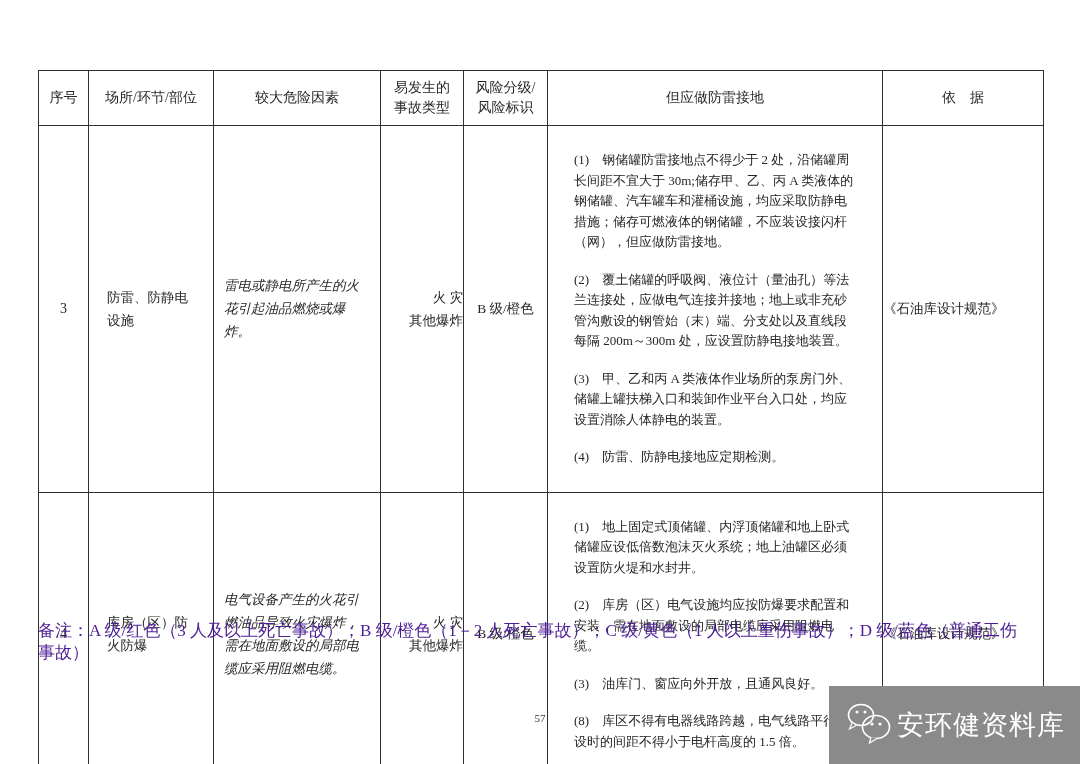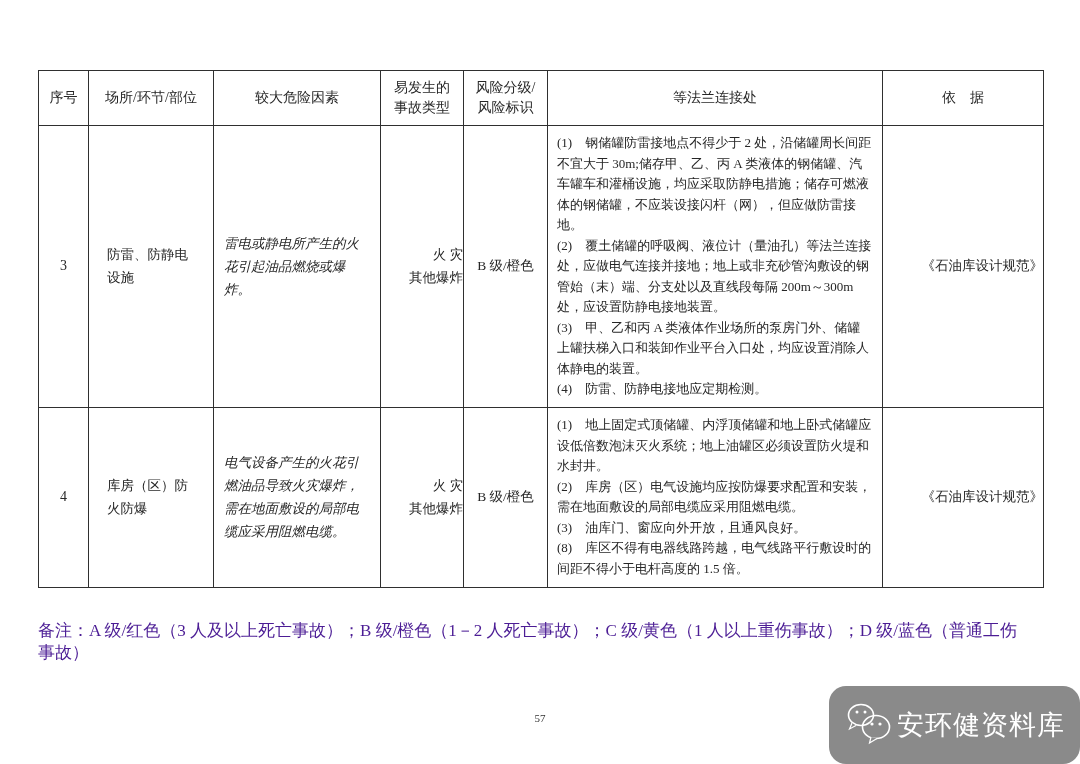--- a/index.html
+++ b/index.html
@@ -34,22 +34,22 @@
     white-space: pre-line;
     line-height: 1.45;
     padding: 2px 4px;
   }
   td.c-num { text-align: center; font-size: 14px; }
   td.c-loc { text-align: left; font-size: 13.5px; padding: 8px 18px; line-height: 23px; }
   td.c-haz { text-align: left; font-size: 13.5px; padding: 8px 10px; line-height: 23px; font-style: italic; }
   td.c-acc { text-align: right; font-size: 13.5px; white-space: pre-line; line-height: 23px; }
   td.c-risk { text-align: center; font-size: 13.5px; }
   td.c-meas { text-align: left; font-size: 13px; padding: 7px 9px; vertical-align: middle; }
-  td.c-meas p { line-height: 20.5px; margin: 0; }
-  td.c-basis { text-align: right; font-size: 13.5px; font-family: Liberation Mono, monospace; }
+  td.c-meas p { line-height: 20.5px; margin: 17px; }
+  td.c-basis { text-align: left; font-size: 13.5px; font-family: Liberation Mono, monospace; }
   tr.r3 > td { height: 275px; }
   tr.r4 > td { height: 180px; }
   .note {
     position: absolute;
     left: 38px;
     top: 620px;
     width: 990px;
     font-size: 17px;
     line-height: 22px;
     color: #4c1d95;
@@ -66,21 +66,20 @@
   .brand-band {
     position: absolute;
     left: 829px;
     top: 686px;
     width: 251px;
     height: 78px;
     background: #8a8a8a;
     display: flex;
     align-items: center;
     padding-left: 12px;
-    border-radius: 17px;
   }
   .brand-band .logo { width: 56px; height: 54px; flex: 0 0 auto; }
   .brand-band .brand-text {
     color: #ffffff;
     font-size: 27px;
     letter-spacing: 1px;
     font-family: "Liberation Sans", "DejaVu Sans", sans-serif;
     white-space: nowrap;
   }
 </style>
@@ -101,21 +100,21 @@
     </colgroup>
     <thead>
       <tr>
         <th>序号</th>
         <th>场所/环节/部位</th>
         <th>较大危险因素</th>
         <th>易发生的
 事故类型</th>
         <th>风险分级/
 风险标识</th>
-        <th>等法兰连接处</th>
+        <th>但应做防雷接地</th>
         <th>依　据</th>
       </tr>
     </thead>
     <tbody>
       <tr class="r3">
         <td class="c-num">3</td>
         <td class="c-loc">防雷、防静电设施</td>
         <td class="c-haz">雷电或静电所产生的火花引起油品燃烧或爆炸。</td>
         <td class="c-acc">火 灾
 其他爆炸</td>

